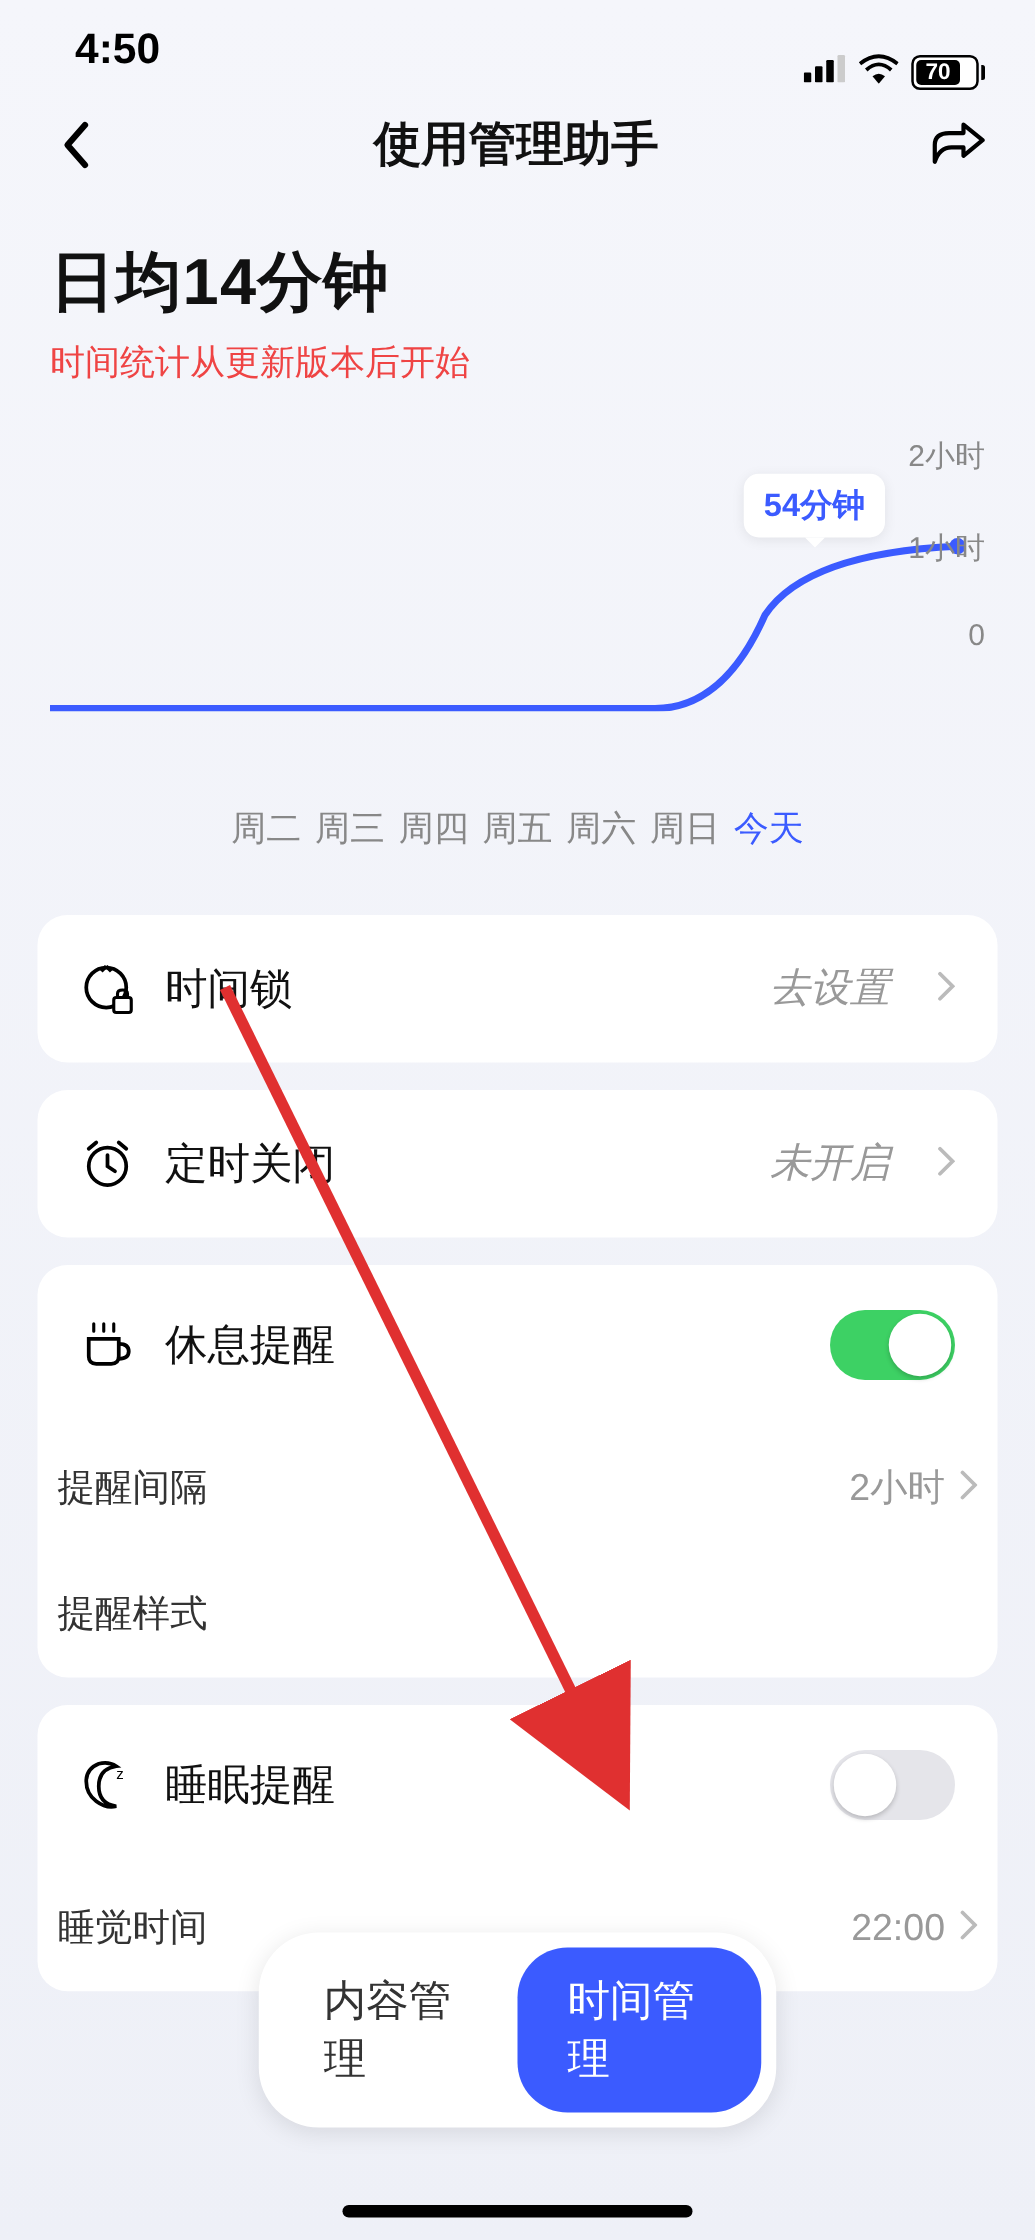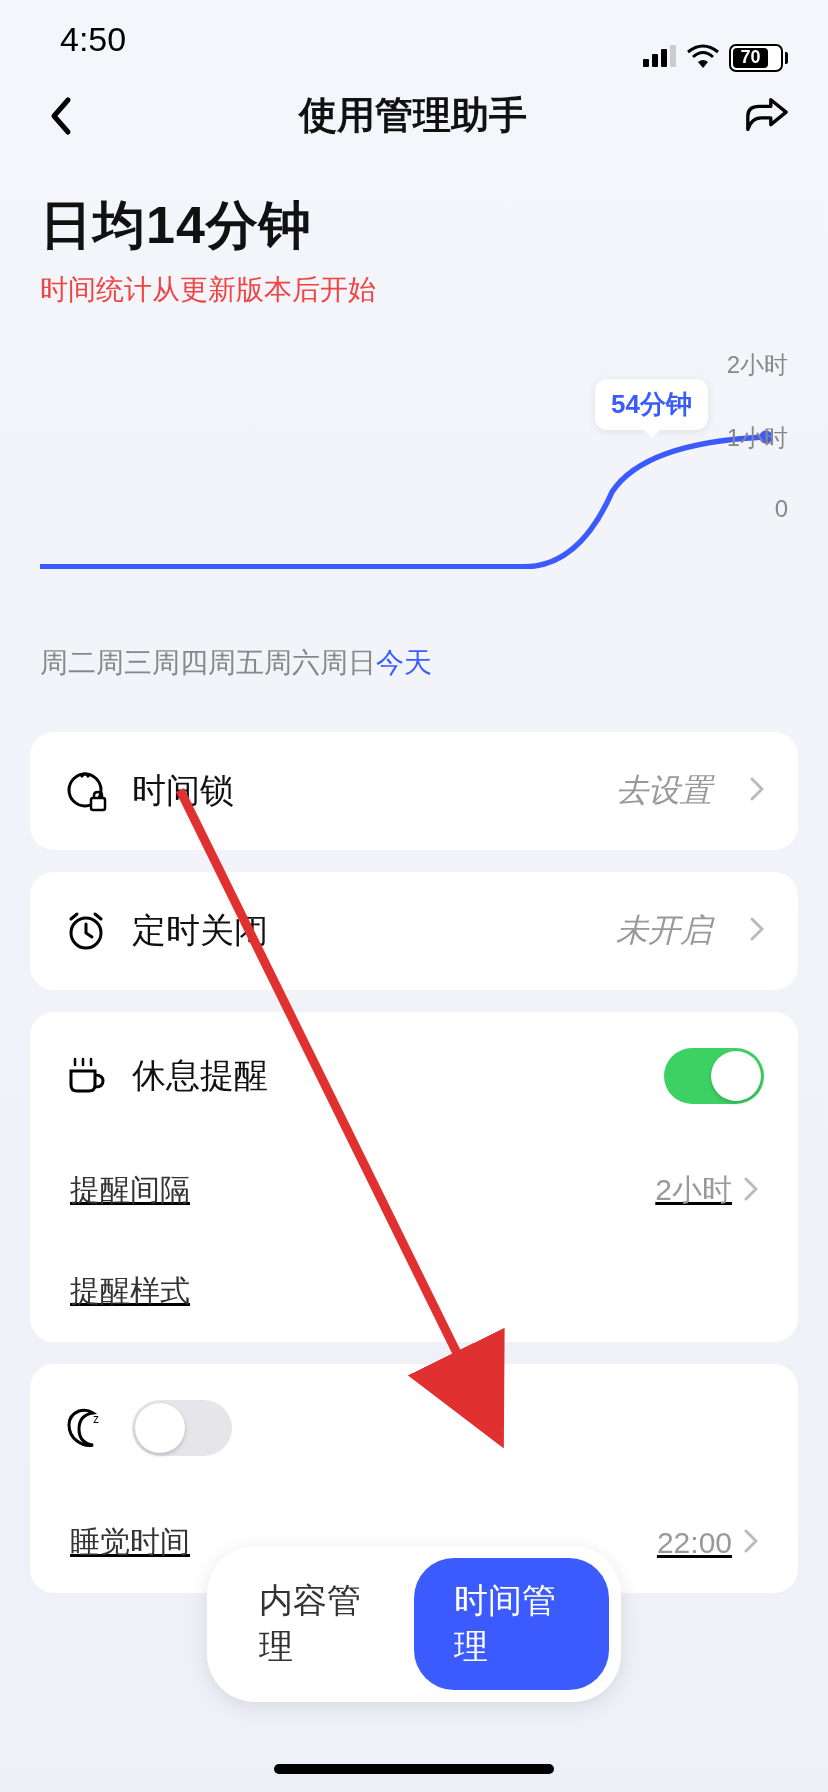--- a/index.html
+++ b/index.html
@@ -11,21 +11,21 @@
       position: relative;
       overflow: hidden;
     }
     .status-bar {
       display: flex;
       justify-content: space-between;
       align-items: center;
       padding: 18px 40px 10px 60px;
       height: 70px;
     }
-    .status-time { font-size: 34px; font-weight: 400; }
+    .status-time { font-size: 34px; font-weight: 700; }
     .status-icons { display: flex; align-items: center; gap: 10px; margin-top: 37px; }
     .battery { display:flex; align-items:center; gap:2px; }
     .battery-body { width:54px; height:28px; border:2.5px solid #000; border-radius:7px; position:relative; background:#fff; }
     .battery-fill { position:absolute; left:2px; top:2px; bottom:2px; width:70%; background:#000; border-radius:4px; display:flex; align-items:center; justify-content:center; }
     .battery-text { color:#fff; font-size:18px; font-weight:600; }
     .battery-tip { width:3px; height:12px; background:#000; border-radius:0 2px 2px 0; }
     .nav-bar {
       display:flex; align-items:center; justify-content:space-between;
       padding: 20px 40px 30px 38px;
     }
@@ -47,39 +47,38 @@
       background:#fff; border-radius:12px; padding:8px 16px;
       font-size:26px; font-weight:600; color:#3b5bff;
       box-shadow:0 2px 10px rgba(0,0,0,0.08);
     }
     .tooltip::after {
       content:""; position:absolute; bottom:-8px; left:50%; transform:translateX(-50%);
       border-left:8px solid transparent; border-right:8px solid transparent;
       border-top:8px solid #fff;
     }
     .x-labels {
-      display:flex; justify-content:flex-start;
+      display:flex; justify-content:center;
       margin: 15px 40px 0 40px;
-      font-size:28px; color:#888;
+      font-size:28px; color:#888;gap:11px;
     }
     .x-labels .active { color:#3b5bff; font-weight:500; }
     .cards { padding: 50px 30px 200px 30px; }
     .card {
       background:#fff; border-radius:24px;
       margin-bottom:22px;
     }
     .card-row {
       display:flex; align-items:center;
       padding: 36px 34px;
       gap: 24px;
     }
     .card-sub-row {
       display:flex; justify-content:space-between;
-      padding: 30px 40px;
-      text-decoration: underline;
+      padding: 30px 16px;
     }
     .row-icon { width:44px; height:44px; display:flex; align-items:center; justify-content:center; flex-shrink:0; }
     .row-title { font-size:34px; color:#111; font-weight:500; flex:1; }
     .row-value { font-size:32px; color:#999;font-style:italic; }
     .row-sub-label { font-size:30px; color:#333; }
     .row-sub-value { font-size:30px; color:#999; display:flex; align-items:center; gap:12px; }
     .chevron { margin-left:14px; }
     .toggle {
       width:100px; height:56px; border-radius:28px; position:relative;
       transition:background 0.2s;
@@ -254,20 +253,21 @@
   </div>
 
   <div class="card">
     <div class="card-row">
       <span class="row-icon">
         <svg width="42" height="42" viewBox="0 0 42 42">
             <path d="M28 6 Q14 8 14 22 Q14 36 28 38 Q20 40 12 34 Q4 28 4 18 Q4 8 14 4 Q22 2 28 6 Z" stroke="#000" stroke-width="3" fill="none"></path>
             <text x="28" y="16" font-size="12" fill="#000">z</text>
           </svg>
       </span>
+      <span class="row-title">睡眠提醒</span>
       <div class="toggle off">
           <div class="toggle-knob"></div>
         </div>
     </div>
     <div class="card-sub-row">
       <span class="row-sub-label">睡觉时间</span>
       <span class="row-sub-value">
         <span>22:00</span>
         <span><svg width="14" height="24">
               <path d="M2 2 L12 12 L2 22" stroke="#bbb" stroke-width="3" fill="none" stroke-linecap="round"></path>

